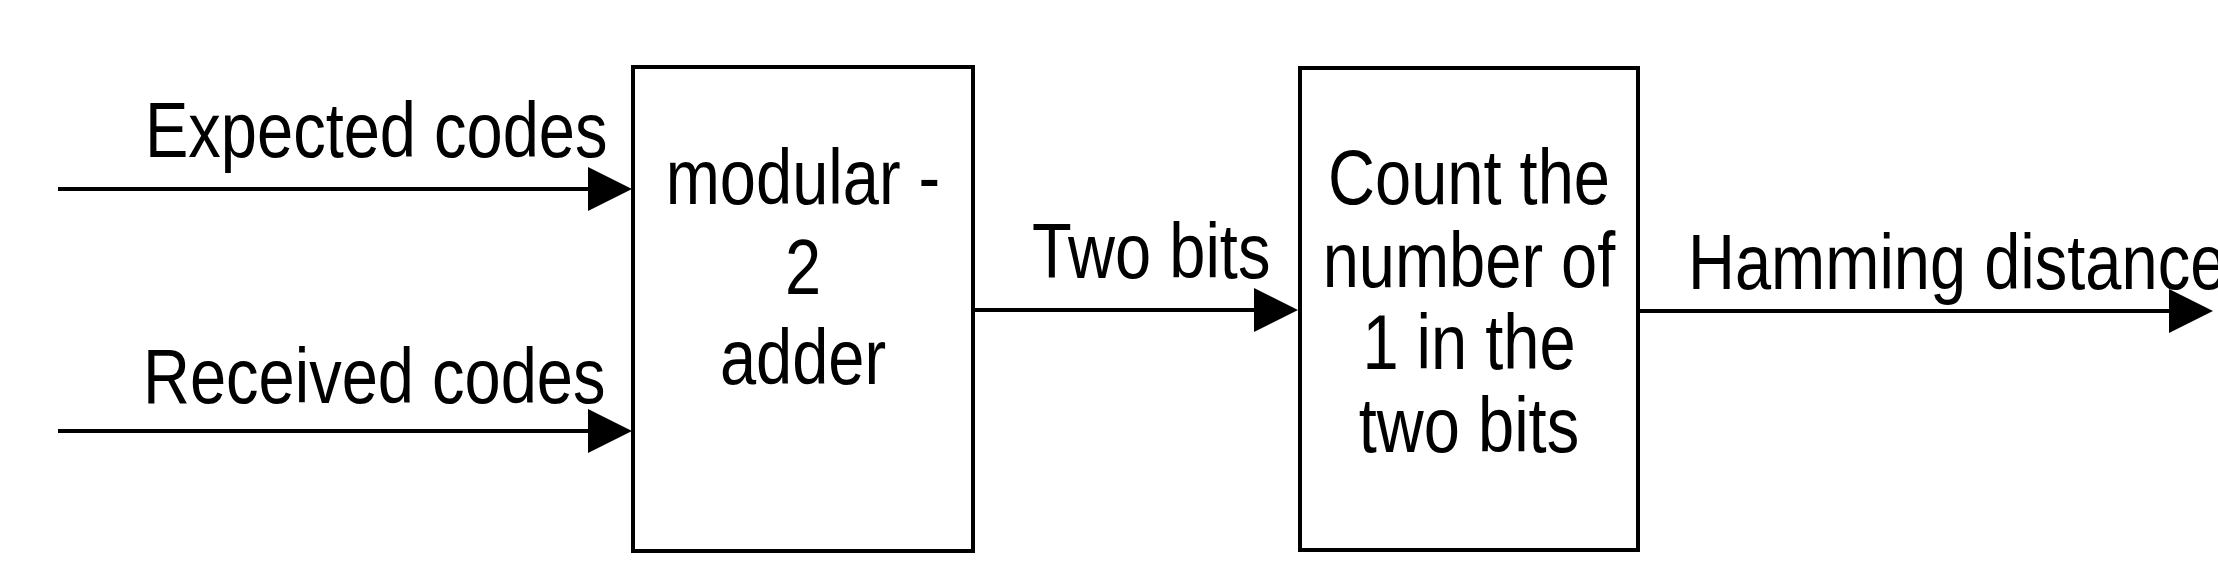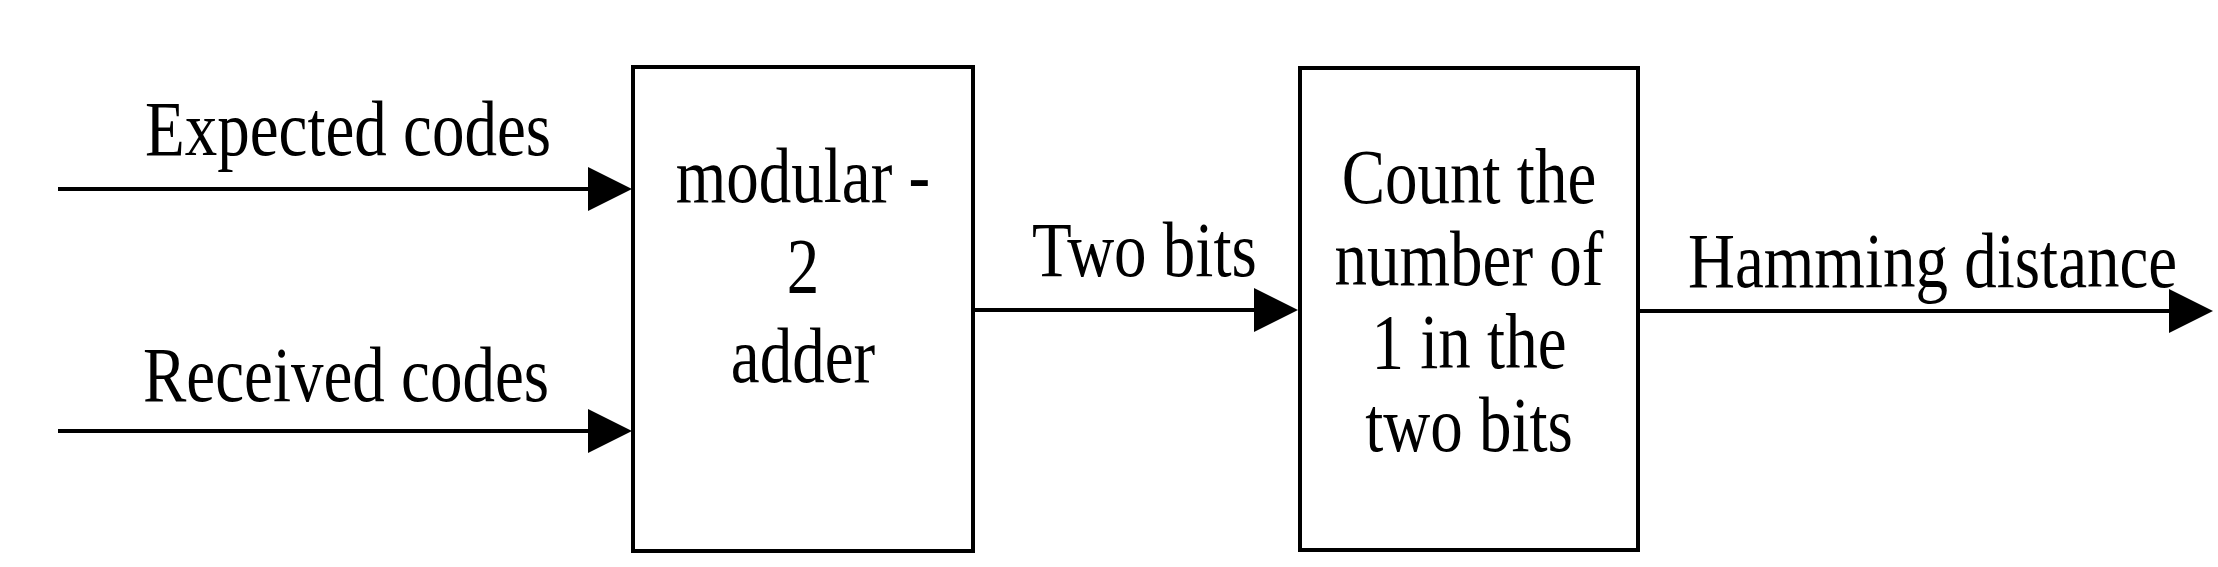--- a/index.html
+++ b/index.html
@@ -2,21 +2,21 @@
 <html><head>
 <meta charset="utf-8">
 <style>
   html, body { margin: 0; padding: 0; background: #ffffff; }
   .canvas {
     position: relative;
     width: 2218px;
     height: 567px;
     background: #ffffff;
     color: #000000;
-    font-family: Liberation Serif, serif;
+    font-family: Liberation Sans, sans-serif;
     overflow: hidden;
   }
   
   .hline {
     position: absolute;
     height: 4px;
     background: #000000;
   }
   
   .ahead {

